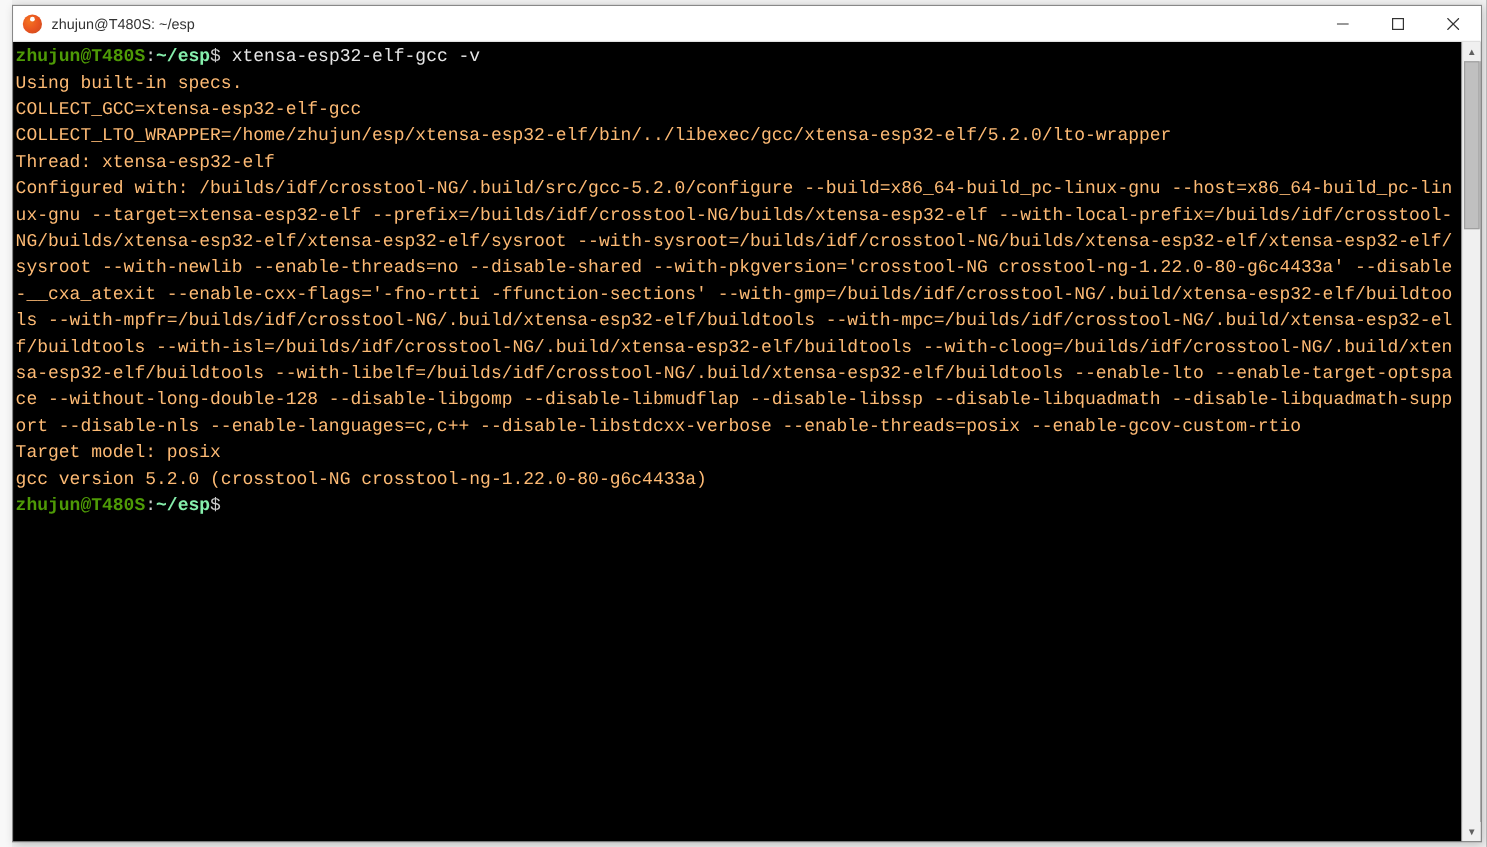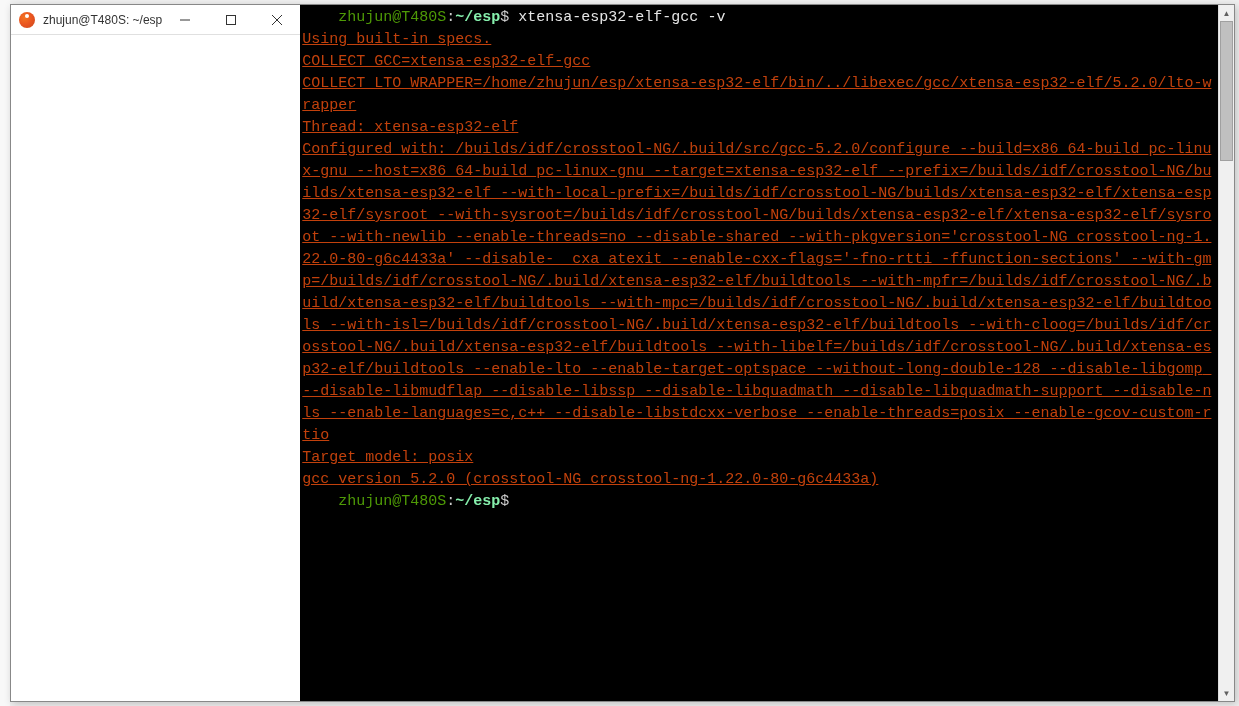--- a/index.html
+++ b/index.html
@@ -27,21 +27,21 @@
     .window {
       position: absolute;
       left: 10px;
       top: 4px;
       right: 4px;
       bottom: 4px;
       background: #fff;
       border: 1px solid #888;
       box-shadow: 2px 2px 8px rgba(0,0,0,0.2);
       display: flex;
-      flex-direction: row;
+      flex-direction: column;
     }
     .titlebar {
       height: 30px;
       background: #fff;
       display: flex;
       align-items: center;
       padding: 0 0 0 8px;
       border-bottom: 1px solid #e0e0e0;
       flex-shrink: 0;
     }
@@ -130,26 +130,26 @@
       left: 1px;
       right: 1px;
       height: 140px;
       background: #c0c0c0;
       border: 1px solid #a0a0a0;
     }
     .scroll-btn.down {
       position: absolute;
       bottom: 0;
     }
-    .user { color: #4e9a06; font-weight: normal; margin-left: 36px; }
+    .user { color: #4e9a06; font-weight: bold; }
     .colon { color: #ccc; }
     .path { color: #86efac; font-weight: bold; }
     .dollar { color: #ccc; }
     .cmd { color: #e5e5e5; }
-    .output { color: #c2410c; text-decoration: underline; }
+    .output { color: #fdba74; }
   </style>
 </head>
 <body>
 
 <div class="background-strip"></div>
 
 <div class="window">
   <div class="titlebar">
     <div class="app-icon"></div>
     <div class="title-text">zhujun@T480S: ~/esp</div>

